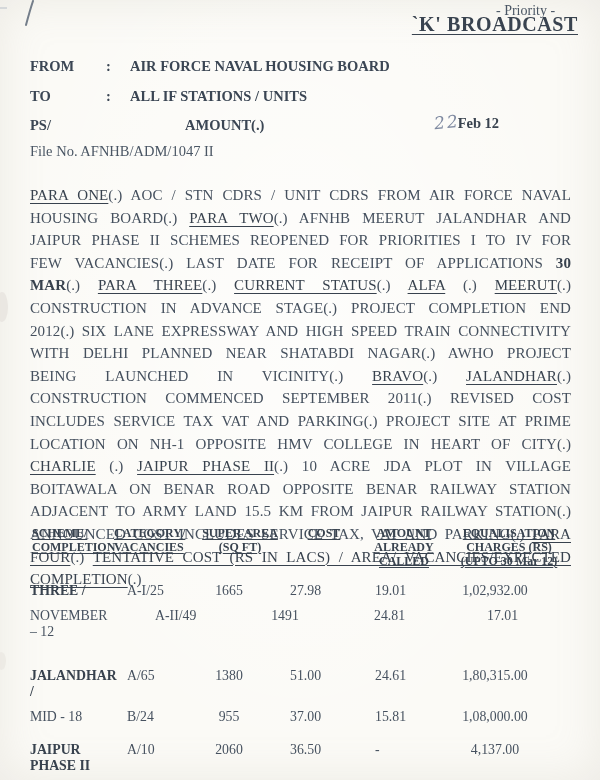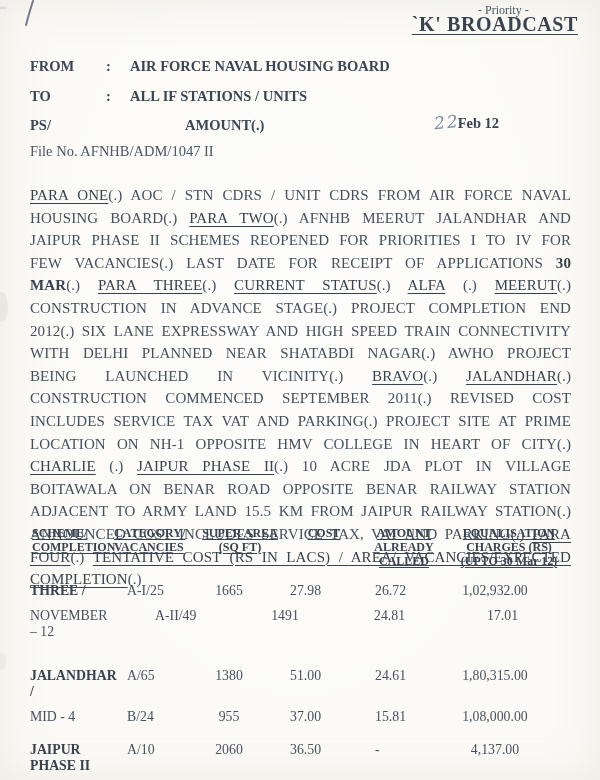--- a/index.html
+++ b/index.html
@@ -6,21 +6,21 @@
   .page{
     position:relative;width:600px;height:780px;overflow:hidden;
     background:
       radial-gradient(ellipse at 50% 40%, rgba(255,255,255,0.6), rgba(0,0,0,0) 70%),
       #fbfaf6;
     box-shadow: inset 0 0 45px rgba(170,165,150,0.18);
     font-family:"Liberation Serif", serif;
     color:#424e5c;
   }
   .u{text-decoration:underline;text-underline-offset:3px;text-decoration-thickness:1.2px;}
-  .priority{position:absolute;top:3px;left:478px;font-size:12px;color:#4a5664;}
+  .priority{position:absolute;top:3px;left:496px;font-size:14px;color:#4a5664;}
   .title{position:absolute;top:13px;left:0;width:578px;text-align:right;
     font-weight:bold;font-size:20px;letter-spacing:0.6px;color:#39434f;}
   .addr{position:absolute;left:30px;font-weight:bold;font-size:14.5px;color:#3b4654;}
   .addr .lbl{display:inline-block;width:76px;}
   .addr .colon{display:inline-block;width:24px;}
   .row-from{top:58px;} .row-to{top:88px;}
   .row-ps{top:117px;}
   .row-ps .psval{position:absolute;left:155px;top:0;}
   .date{position:absolute;left:434px;top:112px;white-space:nowrap;}
   .date .hand{display:inline-block;font-family:"DejaVu Serif",serif;font-style:italic;
@@ -125,41 +125,41 @@
           <div><span class="hu">CHARGES (RS)</span></div>
           <div><span class="hu">(UPTO 30 Mar 12)</span></div>
         </div>
       </div>
     <div>
         <div class="trow">
           <div class="td c0 b">THREE /</div>
           <div class="td c1">A-I/25</div>
           <div class="td c2">1665</div>
           <div class="td c3">27.98</div>
-          <div class="td c4">26.72</div>
+          <div class="td c4">19.01</div>
           <div class="td c5">1,02,932.00</div>
         </div>
         <div class="trow">
           <div class="td c0">NOVEMBER – 12</div>
           <div class="td c1">A-II/49</div>
           <div class="td c2">1491</div>
           <div class="td c3">24.81</div>
           <div class="td c4">17.01</div>
           <div class="td c5">87,123.00</div>
         </div>
         <div class="trow">
           <div class="td c0 b">JALANDHAR /</div>
           <div class="td c1">A/65</div>
           <div class="td c2">1380</div>
           <div class="td c3">51.00</div>
           <div class="td c4">24.61</div>
           <div class="td c5">1,80,315.00</div>
         </div>
         <div class="trow">
-          <div class="td c0">MID - 4</div>
+          <div class="td c0">MID - 18</div>
           <div class="td c1">B/24</div>
           <div class="td c2">955</div>
           <div class="td c3">37.00</div>
           <div class="td c4">15.81</div>
           <div class="td c5">1,08,000.00</div>
         </div>
         <div class="trow">
           <div class="td c0 b">JAIPUR PHASE II</div>
           <div class="td c1">A/10</div>
           <div class="td c2">2060</div>

